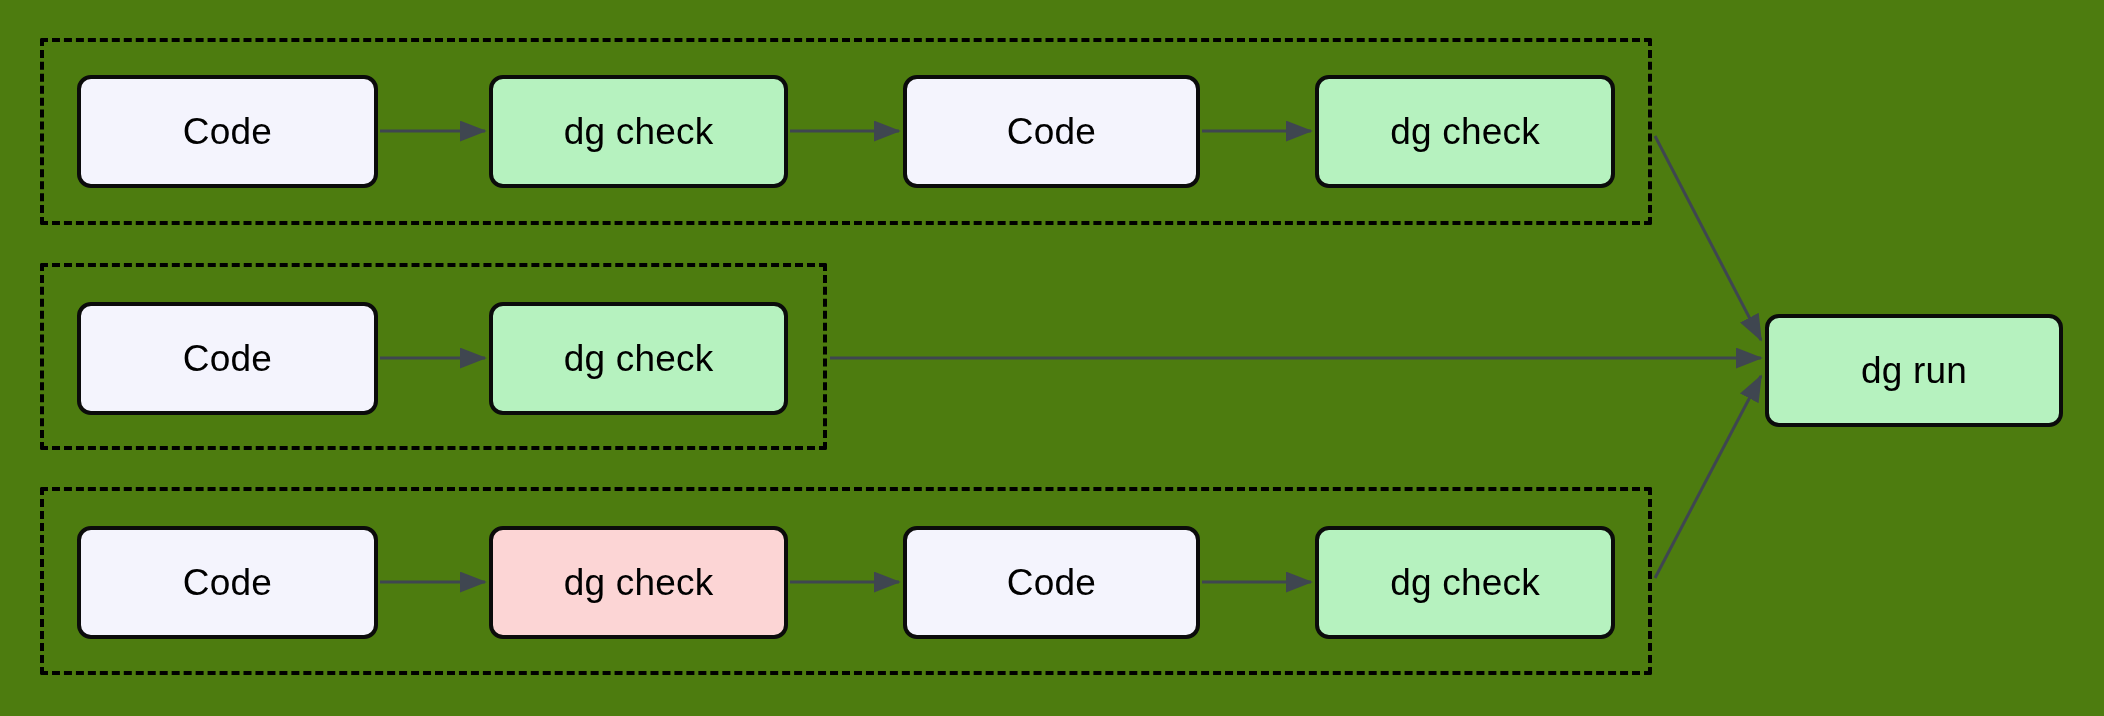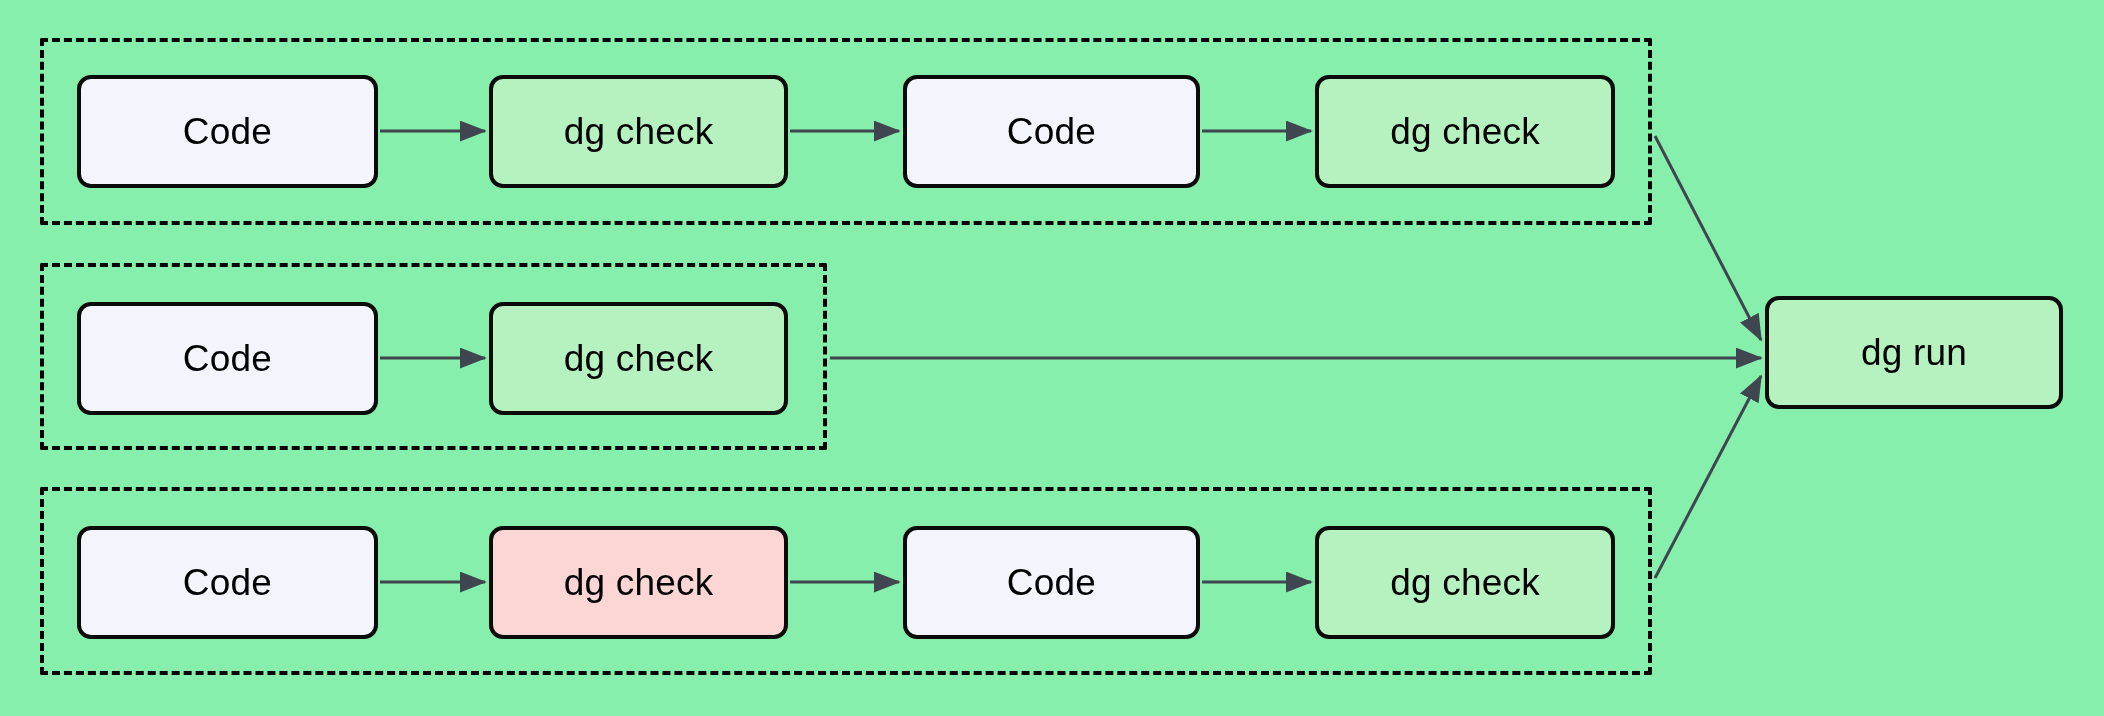--- a/index.html
+++ b/index.html
@@ -7,21 +7,21 @@
     padding: 0;
     background: #ffffff;
   }
   body {
     font-family: "Liberation Sans", sans-serif;
   }
   #canvas {
     position: relative;
     width: 2104px;
     height: 716px;
-    background: #86efac;
+    background: #4d7c0f;
     overflow: hidden;
   }
   #edges {
     position: absolute;
     left: 0;
     top: 0;
     width: 2104px;
     height: 716px;
     pointer-events: none;
   }
@@ -110,18 +110,18 @@
       </div>
       <div class="node fail" style="left: 489px; top: 526px; width: 299px; height: 113px; border-color: rgb(11, 11, 11);">
         <span>dg check</span>
       </div>
       <div class="node code" style="left: 903px; top: 526px; width: 297px; height: 113px; border-color: rgb(11, 11, 11);">
         <span>Code</span>
       </div>
       <div class="node pass" style="left: 1315px; top: 526px; width: 300px; height: 113px; border-color: rgb(11, 11, 11);">
         <span>dg check</span>
       </div>
-      <div class="node pass" style="left: 1765px; top: 296px; width: 298px; height: 113px; border-color: rgb(11, 11, 11); text-align: center;">
+      <div class="node pass" style="left: 1765px; top: 314px; width: 298px; height: 113px; border-color: rgb(11, 11, 11); text-align: center;">
         <span>dg run</span>
       </div>
     </div>
 
 </div>
 
 </body></html>

